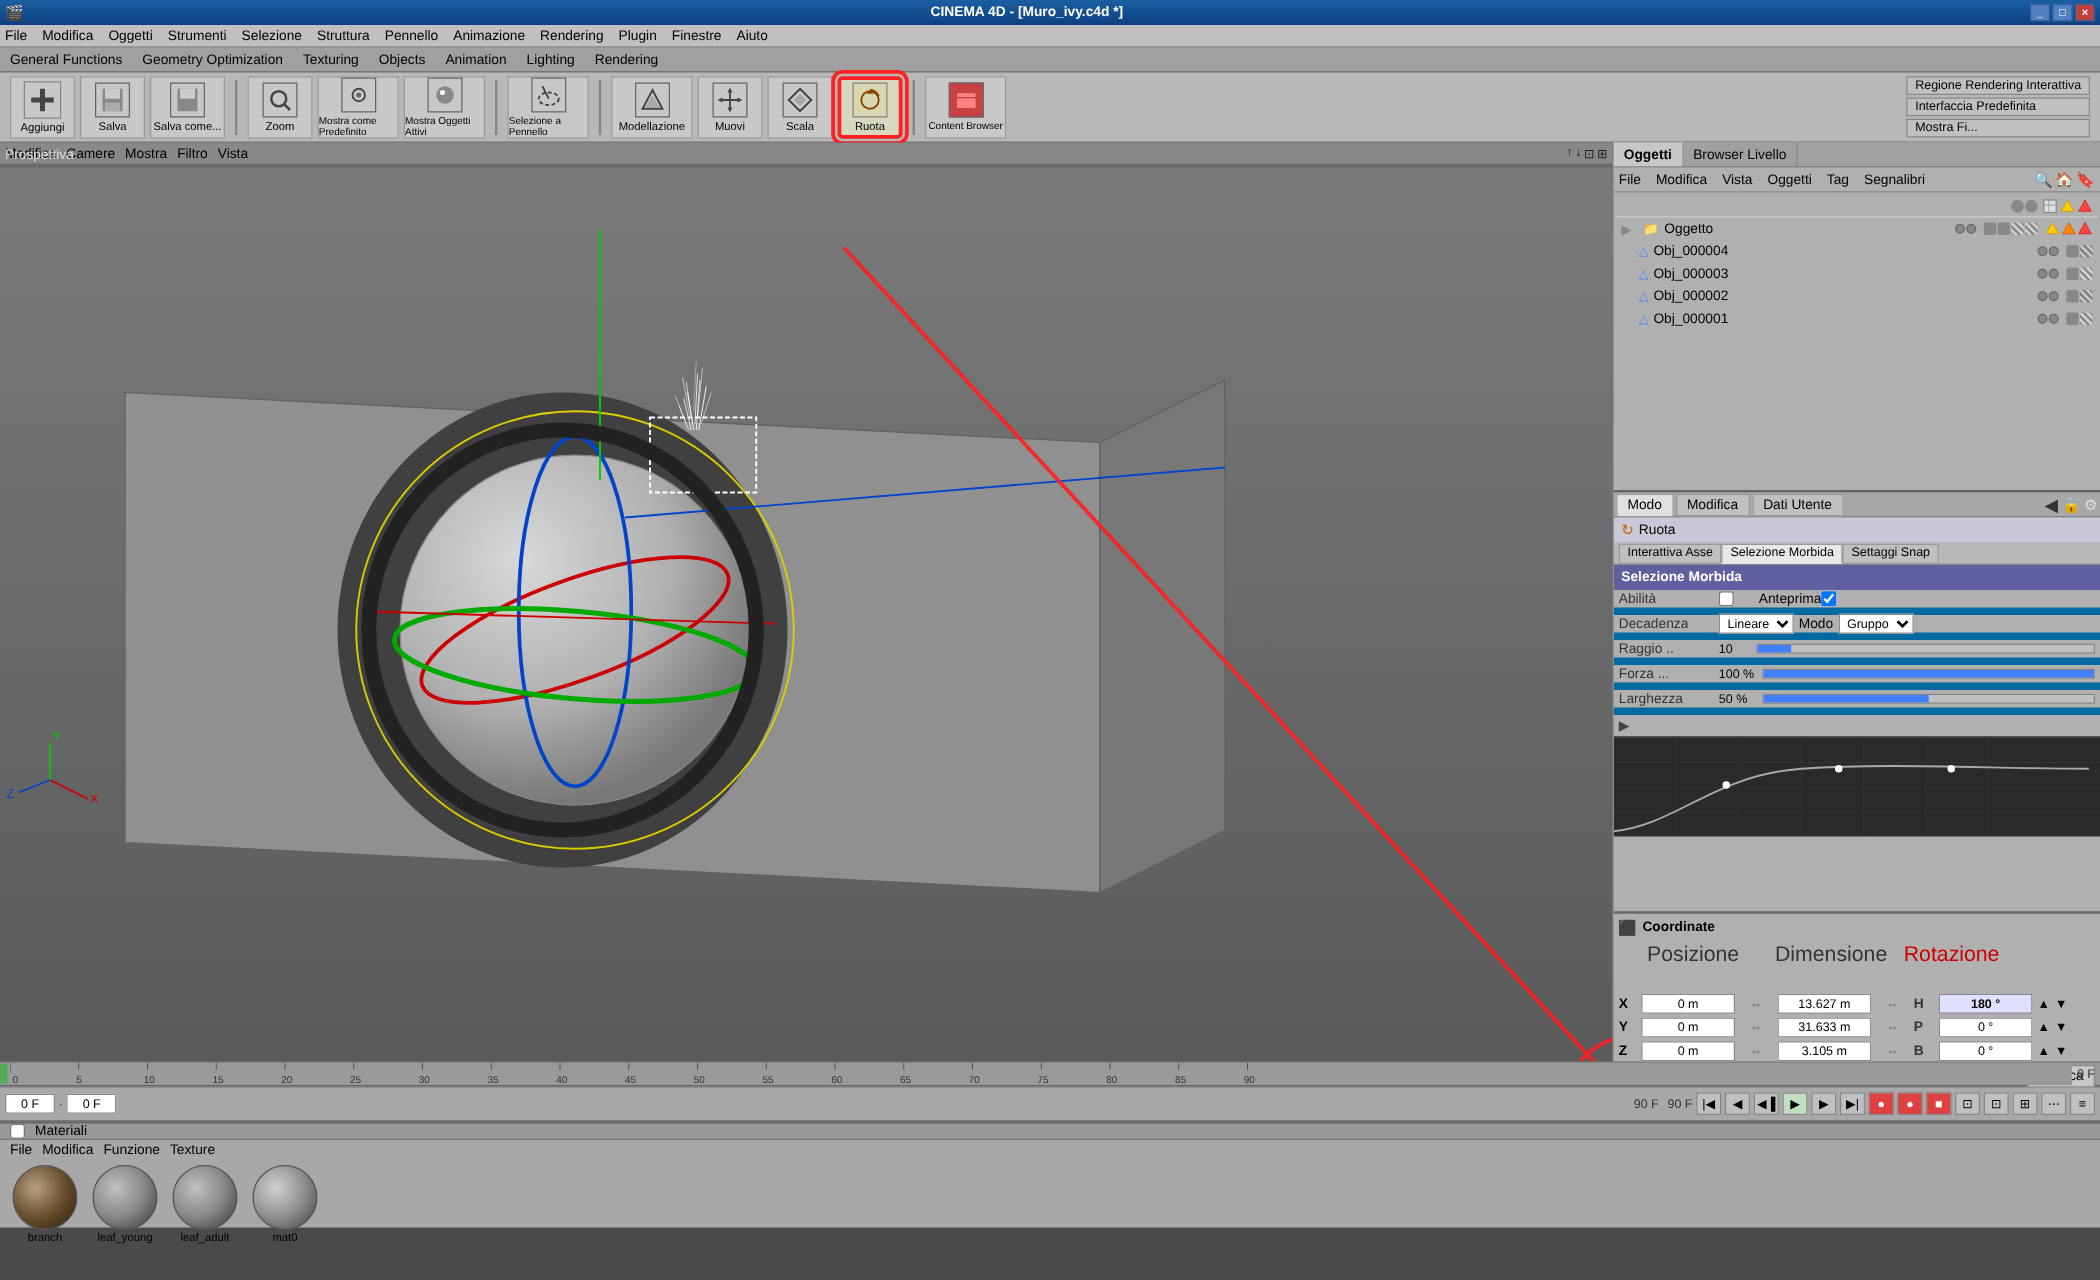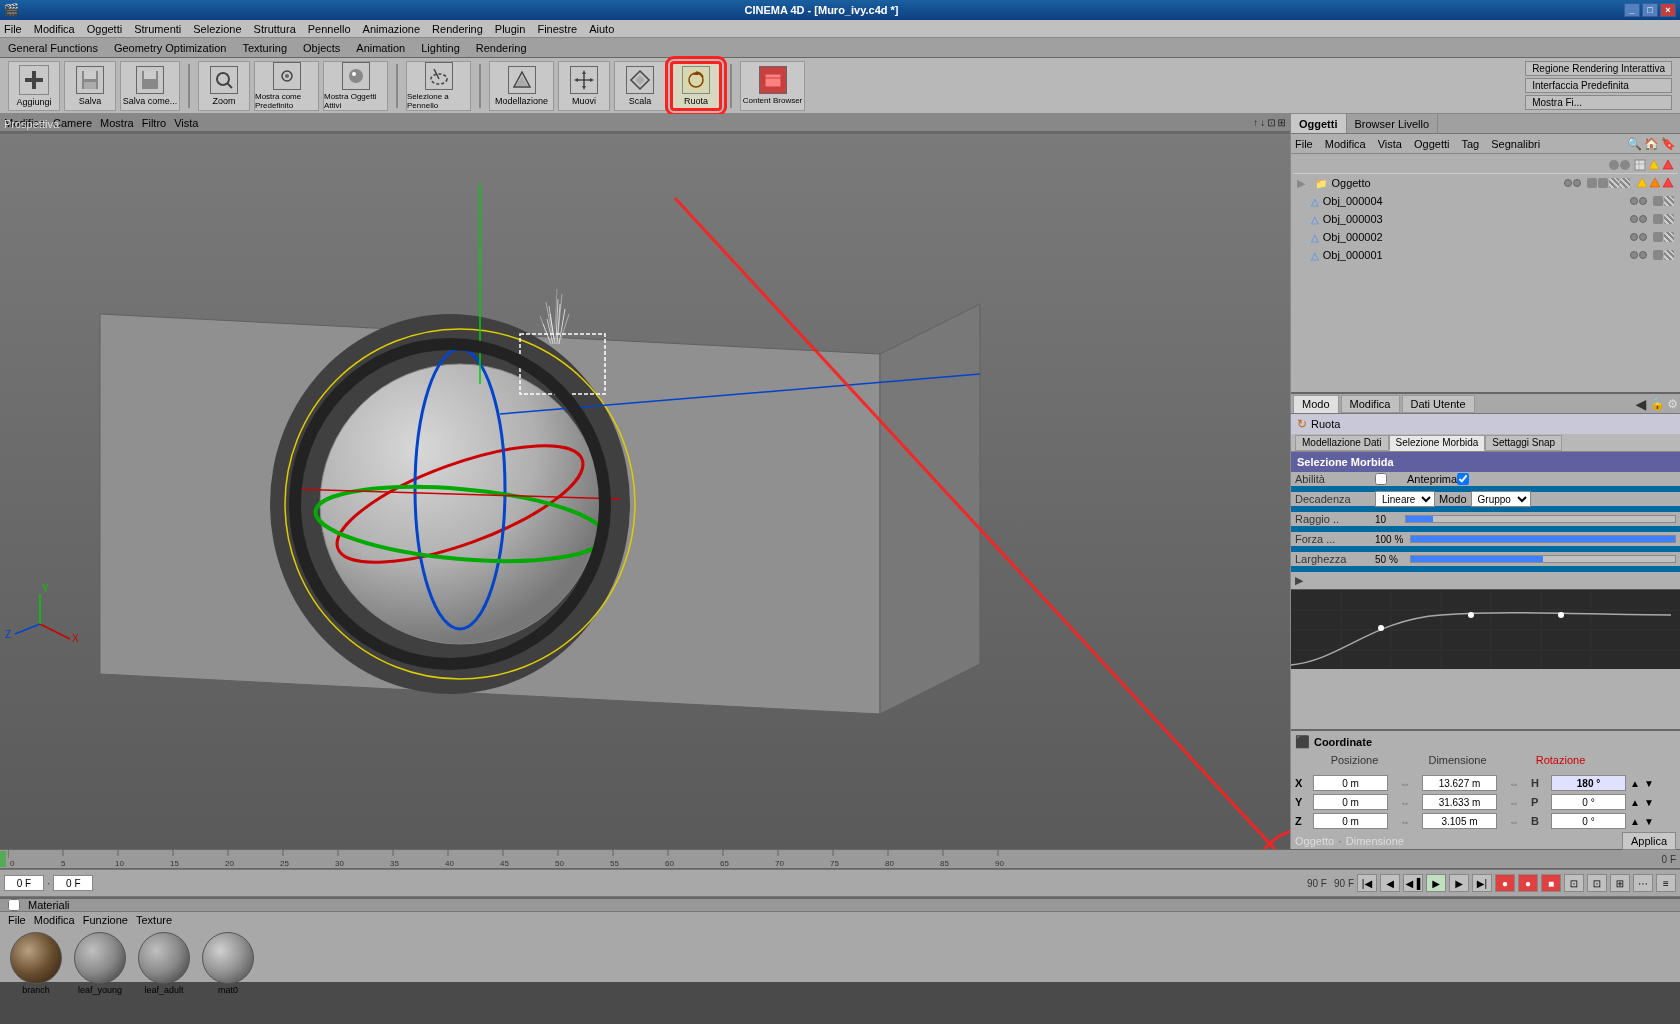--- a/index.html
+++ b/index.html
@@ -629,21 +629,21 @@
         <span style="font-size:12px; cursor:pointer; margin-left:2px;">🔒</span>
         <span style="font-size:12px; cursor:pointer;">⚙</span>
       </div>
 
       <div id="attr-title-row">
         <span style="color:#cc6600; font-size:12px;">↻</span>
         <span>Ruota</span>
       </div>
 
       <div id="attr-subtitle">
-        <span class="attr-subtab">Modellazione Dati</span>
+        <span class="attr-subtab">Interattiva Asse</span>
         <span class="attr-subtab active">Selezione Morbida</span>
         <span class="attr-subtab">Settaggi Snap</span>
       </div>
 
       <div class="selezione-header">
         <span>Selezione Morbida</span>
       </div>
 
       <div class="attr-row">
         <span class="attr-label">Abilità</span>
@@ -709,21 +709,21 @@
         </svg>
       </div>
     </div>
 
     <div id="coords-panel" style="background:#b0b0b0; border-top:2px solid #666; padding:4px;">
       <div id="coords-header">
         <span style="font-size:12px;">⬛</span>
         <span>Coordinate</span>
       </div>
 
-      <div style="display:flex; gap:4px; font-size:11px; color:#333; padding:1px 4px; margin-bottom:8px;">
+      <div style="display:flex; gap:4px; font-size:17px; color:#333; padding:1px 4px; margin-bottom:20px;">
         <span style="width:14px;"></span>
         <span style="width:75px; text-align:center;">Posizione</span>
         <span style="width:20px;"></span>
         <span style="width:75px; text-align:center;">Dimensione</span>
         <span style="width:20px;"></span>
         <span style="width:75px; text-align:center; font-weight:normal; color:#cc0000;">Rotazione</span>
       </div>
 
       <div class="coord-row">
         <span class="coord-label">X</span>

